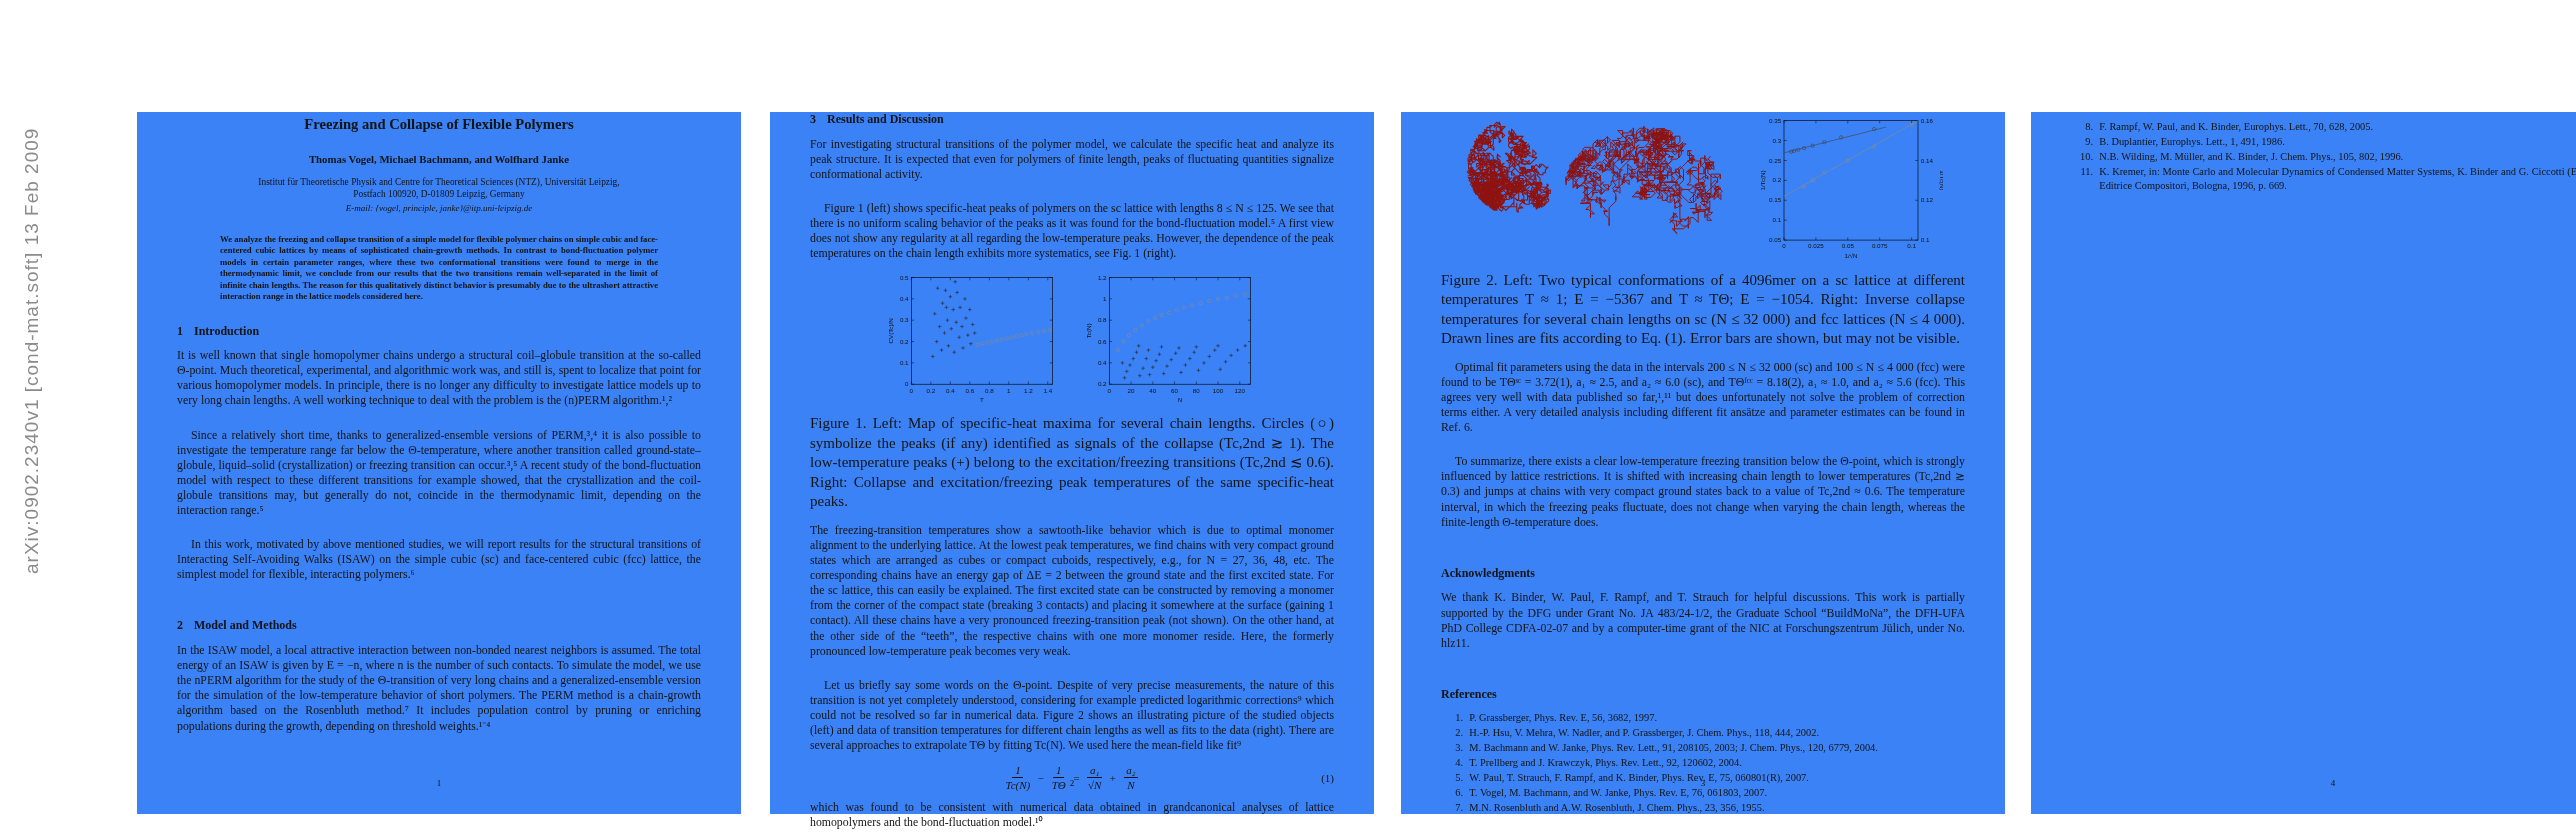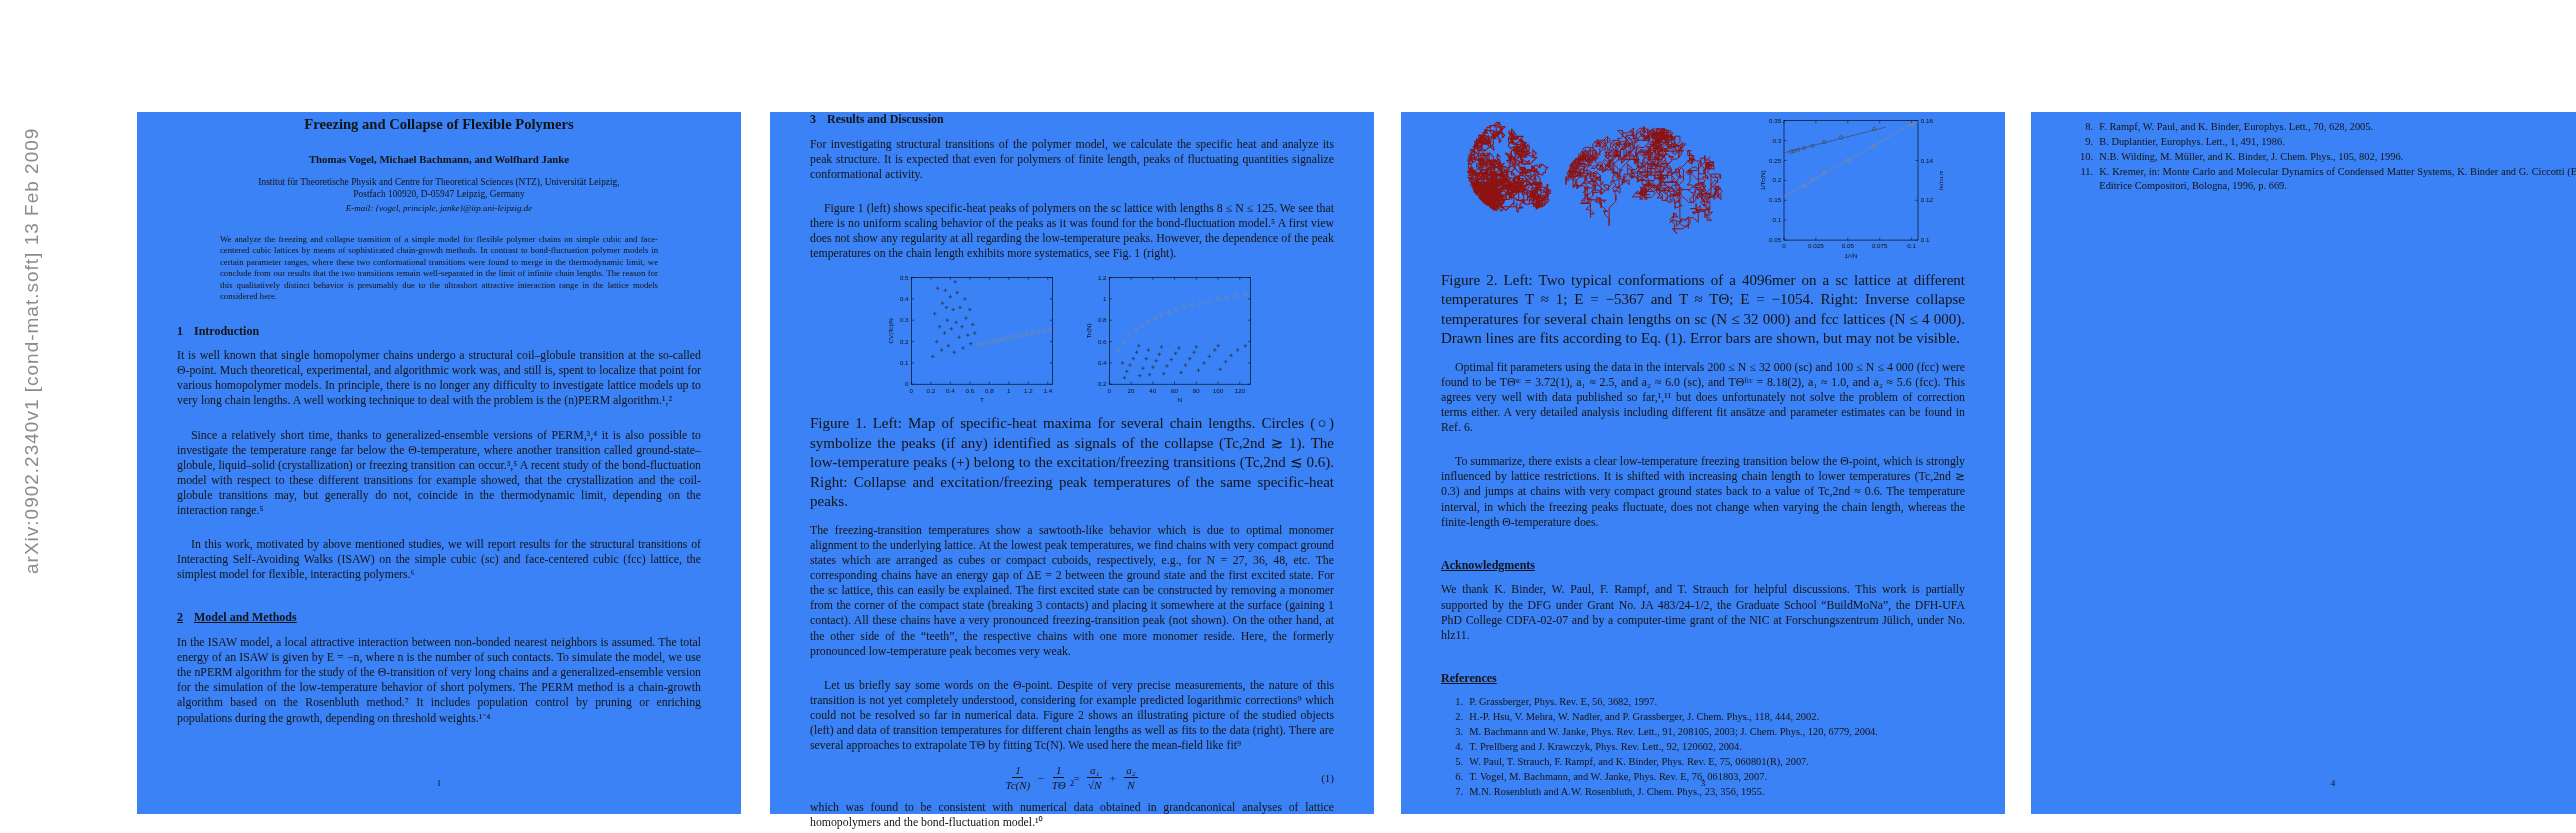--- a/index.html
+++ b/index.html
@@ -14,24 +14,24 @@
   }
 
   .page { position:absolute; top:112px; width:604px; height:702px; background:#3b82f6; }
   #p1 { left:137px; } #p2 { left:770px; } #p3 { left:1401px; } #p4 { left:2031px; }
   .content { padding:0 40px; }
 
   .title { font-size:14.6px; font-weight:bold; text-align:center; margin:4.2px 0 19.5px 0; }
   .authors { font-size:10.8px; font-weight:bold; text-align:center; margin-bottom:11px;font-family:Liberation Serif, serif; }
   .affil { font-size:9.4px; text-align:center; line-height:1.32; }
   .email { font-size:9px; font-style:italic; text-align:center; margin-top:2.1px; margin-bottom:21px; }
-  .abstract { font-size:8.7px; line-height:1.32; text-align:justify; margin:0 43px 21px 43px; }
+  .abstract { font-size:8.7px; line-height:1.32; text-align:justify; margin:0 43px 21px 43px;font-weight:bold; }
 
   .sec { font-size:12px; font-weight:bold; display:flex; gap:11px; margin:0 0 9.7px 0; }
-  .sec.sp { margin-top:28px;text-decoration:underline; }
+  .sec.sp { margin-top:36px; }
 
   .bt { font-size:11.8px; line-height:1.28; text-align:justify; }
   .bt.ind { text-indent:14px; }
   .bt + .bt { margin-top:19px; }
 
   .page-num { position:absolute; bottom:26.4px; left:0; right:0; text-align:center; font-size:9px; }
 
   .fig-row { display:flex; justify-content:center; align-items:flex-end; gap:23.6px; margin:11px 0 7px 0; }
   .caption { font-size:15px; line-height:1.3; text-align:justify; margin-bottom:11px; }
 
@@ -56,21 +56,21 @@
 </head>
 <body>
 
 <div class="watermark">arXiv:0902.2340v1  [cond-mat.soft]  13 Feb 2009</div>
 
 <div class="page" id="p1">
   <div class="content">
     <h1 class="title">Freezing and Collapse of Flexible Polymers</h1>
     <div class="authors">Thomas Vogel, Michael Bachmann, and Wolfhard Janke</div>
     <div class="affil">Institut für Theoretische Physik and Centre for Theoretical Sciences (NTZ), Universität Leipzig,</div>
-    <div class="affil">Postfach 100920, D-05947 Leipzig, Germany</div>
+    <div class="affil">Postfach 100920, D-01809 Leipzig, Germany</div>
     <div class="email">E-mail: {vogel, principle, janke}@itp.uni-leipzig.de</div>
     <div class="abstract">We analyze the freezing and collapse transition of a simple model for flexible polymer chains on simple cubic and face-centered cubic lattices by means of sophisticated chain-growth methods. In contrast to bond-fluctuation polymer models in certain parameter ranges, where these two conformational transitions were found to merge in the thermodynamic limit, we conclude from our results that the two transitions remain well-separated in the limit of infinite chain lengths. The reason for this qualitatively distinct behavior is presumably due to the ultrashort attractive interaction range in the lattice models considered here.</div>
 
     <div class="sec">
       <span>1</span>
       <span>Introduction</span>
     </div>
     <p class="bt">It is well known that single homopolymer chains undergo a structural coil–globule transition at the so-called Θ-point. Much theoretical, experimental, and algorithmic work was, and still is, spent to localize that point for various homopolymer models. In principle, there is no longer any difficulty to investigate lattice models up to very long chain lengths. A well working technique to deal with the problem is the (n)PERM algorithm.¹,²</p>
     <p class="bt ind">Since a relatively short time, thanks to generalized-ensemble versions of PERM,³,⁴ it is also possible to investigate the temperature range far below the Θ-temperature, where another transition called ground-state–globule, liquid–solid (crystallization) or freezing transition can occur.³,⁵ A recent study of the bond-fluctuation model with respect to these different transitions for example showed, that the crystallization and the coil-globule transitions may, but generally do not, coincide in the thermodynamic limit, depending on the interaction range.⁵</p>
     <p class="bt ind">In this work, motivated by above mentioned studies, we will report results for the structural transitions of Interacting Self-Avoiding Walks (ISAW) on the simple cubic (sc) and face-centered cubic (fcc) lattice, the simplest model for flexible, interacting polymers.⁶</p>

